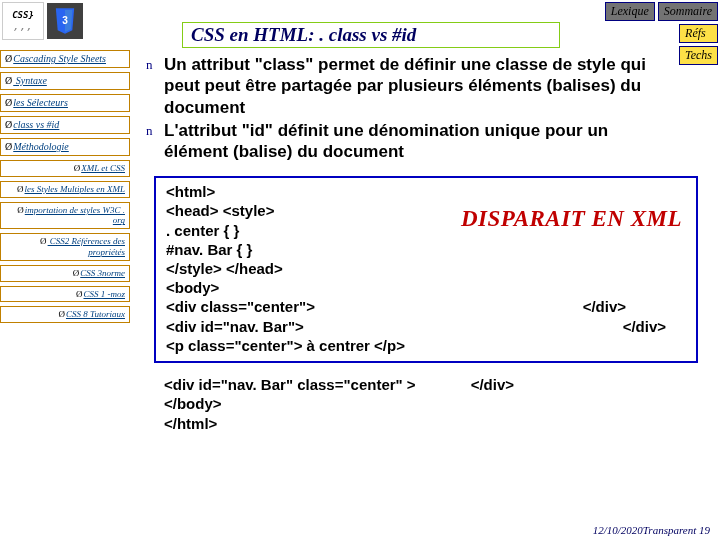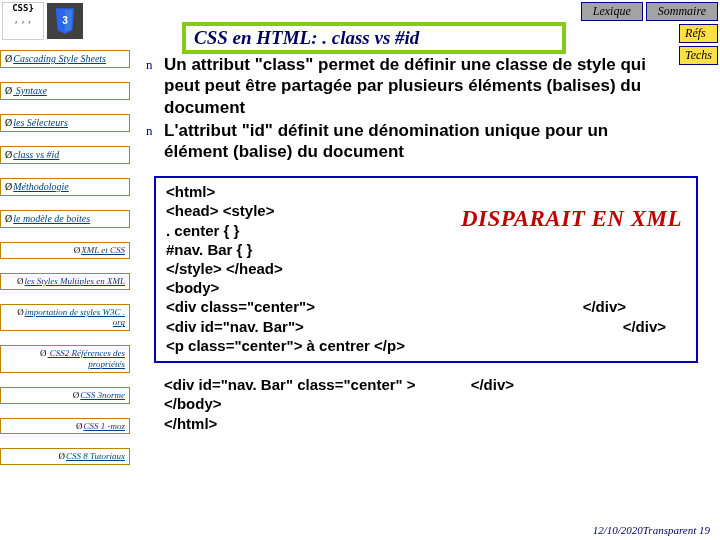--- a/index.html
+++ b/index.html
@@ -15,24 +15,24 @@
   .topbar {
     position: absolute;
     top: 2px;
     right: 2px;
     display: flex;
     gap: 3px;
     z-index: 10;
   }
   .topbar-btn {
     border: 1px solid #000080;
-    padding: 1px 11px;
+    padding: 1px 5px;
     font-size: 12px;
     font-style: italic;
-    background: #a3a3a3;
+    background: #737373;
     color: #000;
     cursor: pointer;
   }
   .rightbar {
     position: absolute;
     right: 2px;
     top: 24px;
     display: flex;
     flex-direction: column;
     gap: 3px;
@@ -56,62 +56,63 @@
     align-items: center;
   }
   .logo-css {
     width: 40px;
     height: 36px;
     border: 1px solid #ccc;
     font-size: 9px;
     display: flex;
     flex-direction: column;
     align-items: center;
-    justify-content: flex-start;
+    justify-content: center;
     font-family: monospace;
+    font-style: italic;
   }
   .logo-css .t { font-weight: bold; }
   .logo-css .b { color: #888; font-size: 11px; }
   .logo-shield {
     width: 36px;
     height: 36px;
     background: #404040;
     display: flex;
     align-items: center;
     justify-content: center;
   }
   .logo-shield svg { width: 22px; height: 26px; }
   .title-box {
     position: absolute;
     top: 22px;
     left: 182px;
     width: 368px;
     height: 24px;
-    border: 4px solid #84cc16;
+    border: 1px solid #84cc16;
     background: #fff;
     display: flex;
     align-items: center;
     padding-left: 8px;
     font-size: 19px;
     font-style: italic;
     font-weight: bold;
     color: #000060;
   }
   .sidebar {
     position: absolute;
     top: 50px;
     left: 0;
     width: 130px;
     display: flex;
     flex-direction: column;
   }
   .nav-item {
     border: 1px solid #c08000;
     padding: 2px 4px;
-    margin-bottom: 14px;
+    margin-bottom: 4px;
     font-size: 10px;
     color: #004080;
     text-decoration: underline;
     font-style: italic;
     cursor: pointer;
     background: #fff;
     line-height: 1.2;
   }
   .nav-item::before {
     content: "Ø";
@@ -234,21 +235,20 @@
 </div>
 
 <div class="title-box">CSS en HTML: . class vs #id</div>
 
 <div class="sidebar">
   <a class="nav-item">Cascading Style Sheets</a>
   <a class="nav-item"> Syntaxe</a>
   <a class="nav-item">les Sélecteurs</a>
   <a class="nav-item">class vs #id</a>
   <a class="nav-item">Méthodologie</a>
-  <a class="nav-item">le modèle de boites</a>
   <a class="nav-item narrow">XML et CSS</a>
   <a class="nav-item narrow">les Styles Multiples en XML</a>
   <a class="nav-item narrow">importation de styles W3C . org</a>
   <a class="nav-item narrow"> CSS2  Références des propriétés</a>
   <a class="nav-item narrow">CSS 3norme</a>
   <a class="nav-item narrow">CSS 1 -moz</a>
   <a class="nav-item narrow">CSS 8 Tutoriaux</a>
 </div>
 
 <div class="main-content">

